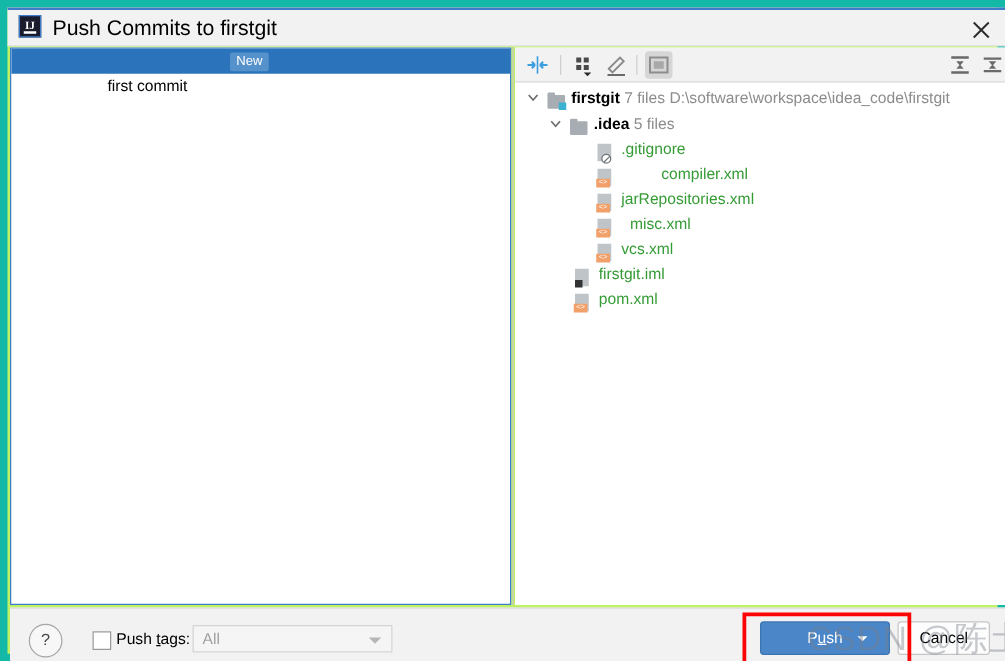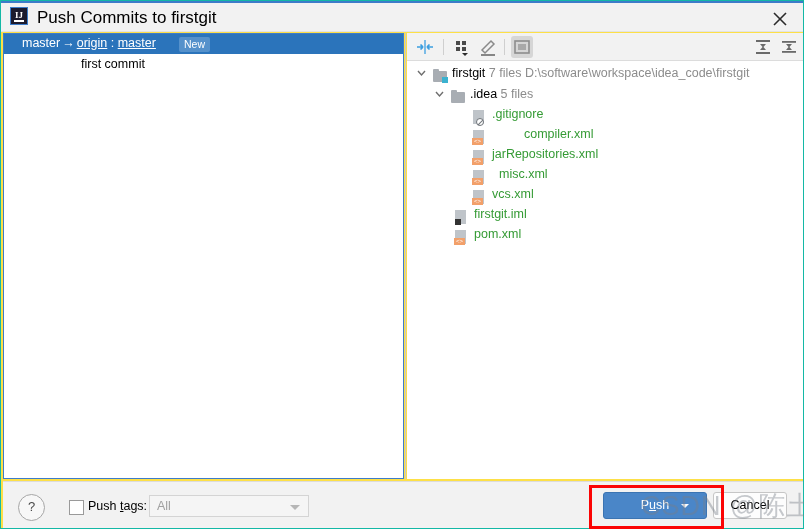--- a/index.html
+++ b/index.html
@@ -14,22 +14,22 @@
     font-size: 12px;
     color: #000000;
     overflow: hidden;
   }
 
   #dialog {
     position: relative;
     width: 804px;
     height: 529px;
     box-sizing: border-box;
-    background: #fde047;
-    border: 1px solid #14b8a6;
+    background: #bef264;
+    border: 6px solid #14b8a6;
   }
 
   
   #titlebar {
     position: absolute;
     left: 0; top: 0;
     width: 802px;
     height: 31px;
     background: #f2f2f2;
     border-bottom: 1px solid #e3e3e3;
@@ -192,21 +192,21 @@
   }
   .tnode .ficon {
     position: absolute;
     top: 3px;
     width: 14px; height: 14px;
   }
   .tnode .label { position: absolute; top: 0; }
   .cnt { color: #8c8c8c; font-weight: normal; }
   .pth { color: #8c8c8c; font-weight: normal; }
   .green { color: #359b35; }
-  .dirlabel { color: #000000; font-weight: normal; }
+  .dirlabel { color: #000000; font-weight: bold; }
 
   
   .folder-gray {
     position: absolute;
     width: 14px; height: 11px;
     top: 5px;
     background: #a8adb3;
     border-radius: 1px;
   }
   .folder-gray:before {
@@ -407,21 +407,20 @@
     <div id="close-btn">
       <svg width="14" height="14" viewBox="0 0 14 14">
         <line x1="1" y1="1" x2="13" y2="13" stroke="#2b2b2b" stroke-width="1.6"></line>
         <line x1="13" y1="1" x2="1" y2="13" stroke="#2b2b2b" stroke-width="1.6"></line>
       </svg>
     </div>
   </div>
 
   <div id="left-panel">
     <div id="branch-row">
-      <span class="txt"><span>master</span><span class="arrow">→</span><span class="u">origin</span><span>&nbsp;:&nbsp;</span><span class="u">master</span></span>
       <span id="new-badge">New</span>
     </div>
     <div id="commit-row">
       <span class="txt">first commit</span>
     </div>
   </div>
 
   <div id="splitter"></div>
 
   <div id="right-panel">

